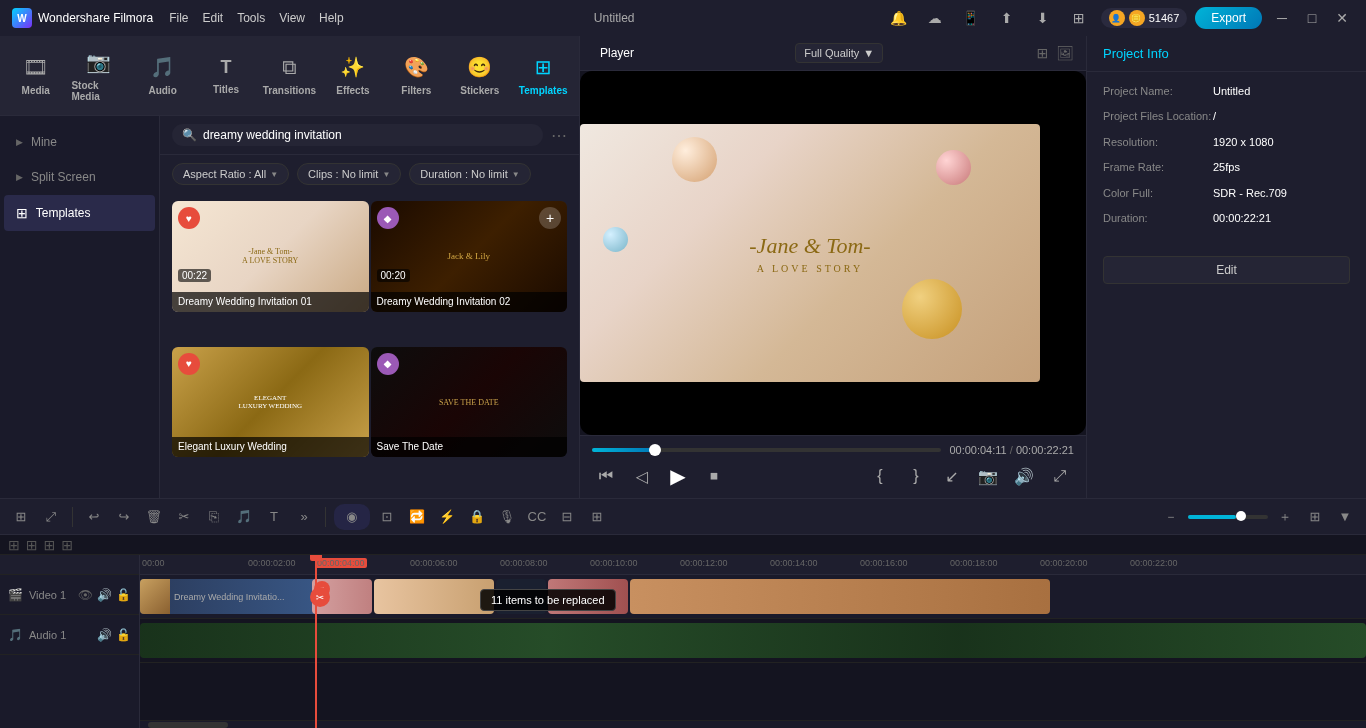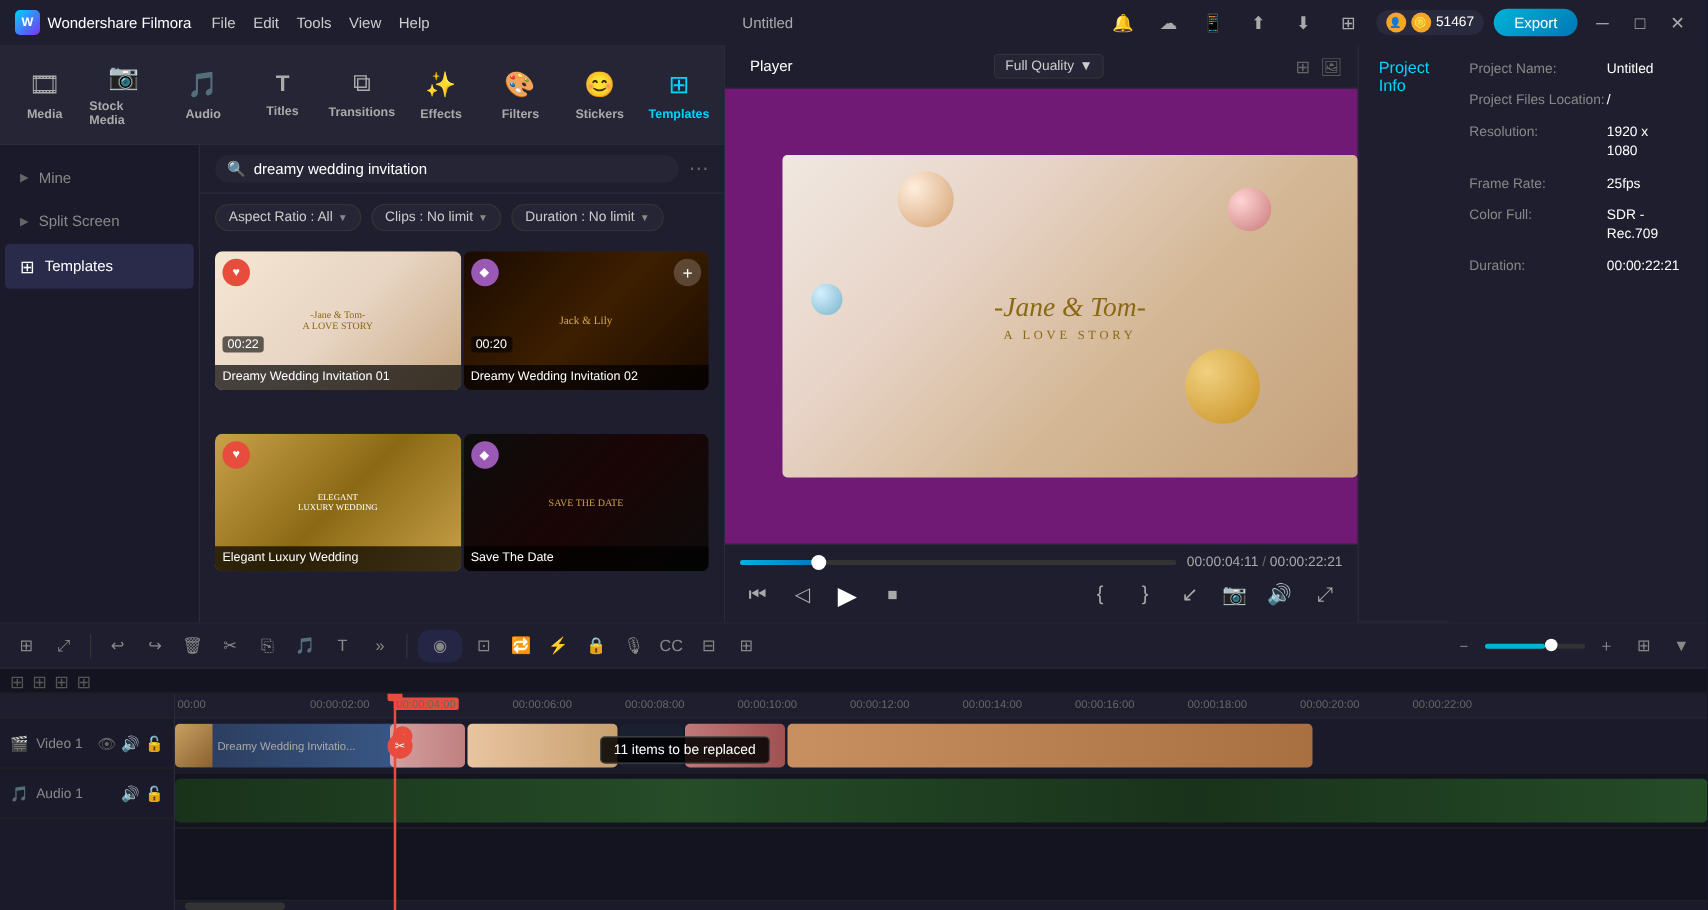--- a/index.html
+++ b/index.html
@@ -76,21 +76,21 @@
 
     
     .center-panel { flex: 1; display: flex; flex-direction: column; background: #141420; }
     .player-header { display: flex; align-items: center; justify-content: space-between; padding: 6px 12px; background: #1e1e2e; border-bottom: 1px solid #2a2a3a; gap: 48px; }
     .player-tab { color: #aaa; font-size: 12px; cursor: pointer; padding: 4px 8px; }
     .player-tab.active { color: #fff; }
     .quality-select { display: flex; align-items: center; gap: 4px; background: #252535; border: 1px solid #333; border-radius: 4px; padding: 3px 8px; color: #ccc; font-size: 11px; cursor: pointer; }
     .player-view-icons { display: flex; gap: 8px; }
     .player-view-icon { color: #666; cursor: pointer; font-size: 14px; }
 
-    .video-player { flex: 1; display: flex; align-items: center; justify-content: flex-end; background: #701a75; position: relative; }
+    .video-player { flex: 1; display: flex; align-items: center; justify-content: flex-start; background: #000000; position: relative; border-radius: 12px; }
     .video-preview { width: 460px; height: 258px; background: linear-gradient(135deg, #f0e8e0 0%, #e8d4c8 30%, #d4b896 60%, #c4a07a 100%); border-radius: 4px; position: relative; overflow: hidden; display: flex; align-items: center; justify-content: center; }
     .preview-content { text-align: center; font-family: Georgia, serif; color: #8b6914; }
     .preview-couple { font-size: 22px; font-style: italic; }
     .preview-subtitle { font-size: 10px; letter-spacing: 3px; margin-top: 4px; }
 
     
     .orb { position: absolute; border-radius: 50%; }
     .orb-1 { width: 60px; height: 60px; background: radial-gradient(circle at 30% 30%, #f0d080, #c89020); top: 60%; left: 70%; }
     .orb-2 { width: 35px; height: 35px; background: radial-gradient(circle at 30% 30%, #ffd4d4, #c87878); top: 10%; right: 15%; }
     .orb-3 { width: 25px; height: 25px; background: radial-gradient(circle at 30% 30%, #d4f0ff, #78b4c8); top: 40%; left: 5%; }
@@ -102,21 +102,21 @@
     .progress-fill { height: 100%; background: linear-gradient(90deg, #00b4d8, #0077b6); border-radius: 2px; width: 18%; }
     .progress-thumb { position: absolute; top: -4px; width: 12px; height: 12px; background: #fff; border-radius: 50%; left: 18%; transform: translateX(-50%); }
     .time-display { color: #aaa; font-size: 11px; white-space: nowrap; }
     .time-sep { color: #666; }
     .ctrl-buttons { display: flex; align-items: center; justify-content: space-between; }
     .ctrl-group { display: flex; align-items: center; gap: 8px; }
     .ctrl-btn { color: #aaa; cursor: pointer; font-size: 16px; display: flex; align-items: center; justify-content: center; width: 28px; height: 28px; border-radius: 4px; }
     .ctrl-btn-play { font-size: 20px; color: #fff; }
 
     
-    .right-panel { width: 280px; background: #1e1e2e; border-left: 1px solid #2a2a3a; display: flex; flex-direction: row; }
+    .right-panel { width: 280px; background: #1e1e2e; border-left: 1px solid #2a2a3a; display: flex; flex-direction: column; }
     .project-info-header { padding: 10px 16px; border-bottom: 1px solid #2a2a3a; }
     .project-info-title { color: #00d4ff; font-size: 13px; font-weight: 500; }
     .info-table { padding: 12px 16px; }
     .info-row { display: flex; margin-bottom: 10px; }
     .info-label { color: #888; font-size: 11px; width: 110px; flex-shrink: 0; line-height: 1.4; }
     .info-value { color: #fff; font-size: 11px; line-height: 1.4; }
     .thumbnail-box { width: 60px; height: 45px; background: #252535; border-radius: 4px; overflow: hidden; display: flex; align-items: center; justify-content: center; position: relative; }
     .thumb-preview { width: 100%; height: 100%; background: linear-gradient(135deg, #f0e8e0, #d4b896); }
     .edit-btn { margin: 8px 16px; background: #252535; border: 1px solid #333; color: #ccc; border-radius: 4px; padding: 6px 20px; cursor: pointer; font-size: 12px; }
     .timeline-toolbar { display: flex; align-items: center; padding: 4px 8px; background: #1e1e2e; border-bottom: 1px solid #2a2a3a; gap: 4px; height: 36px; }

